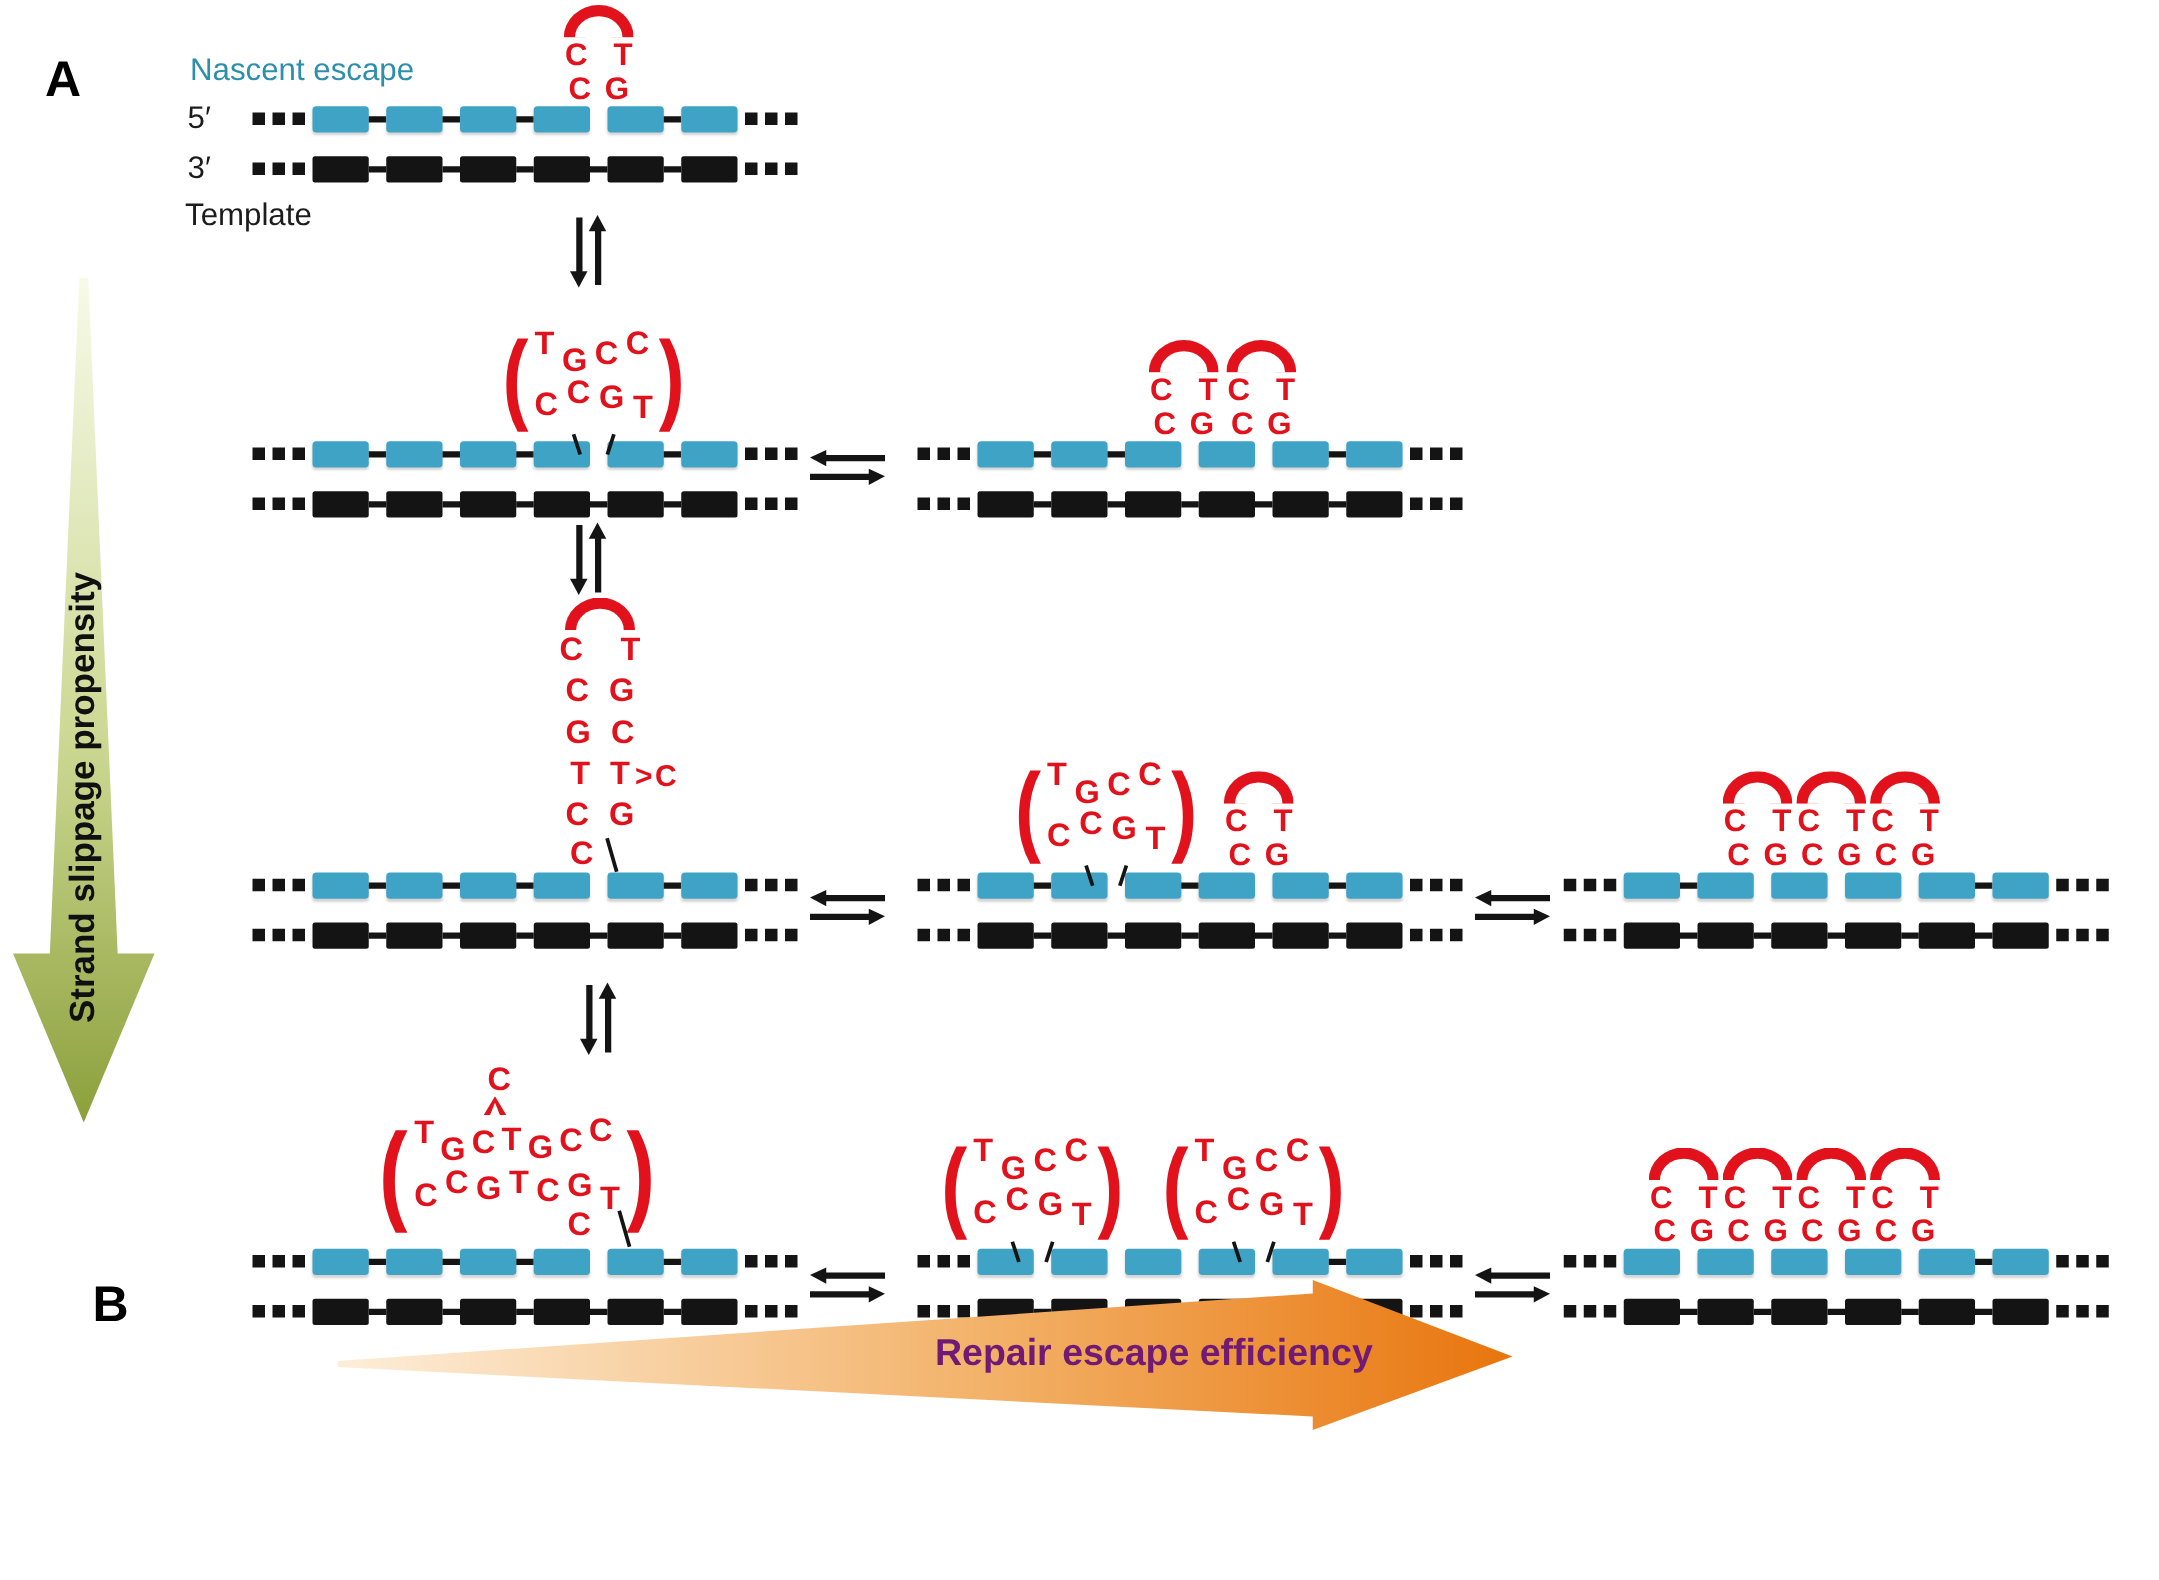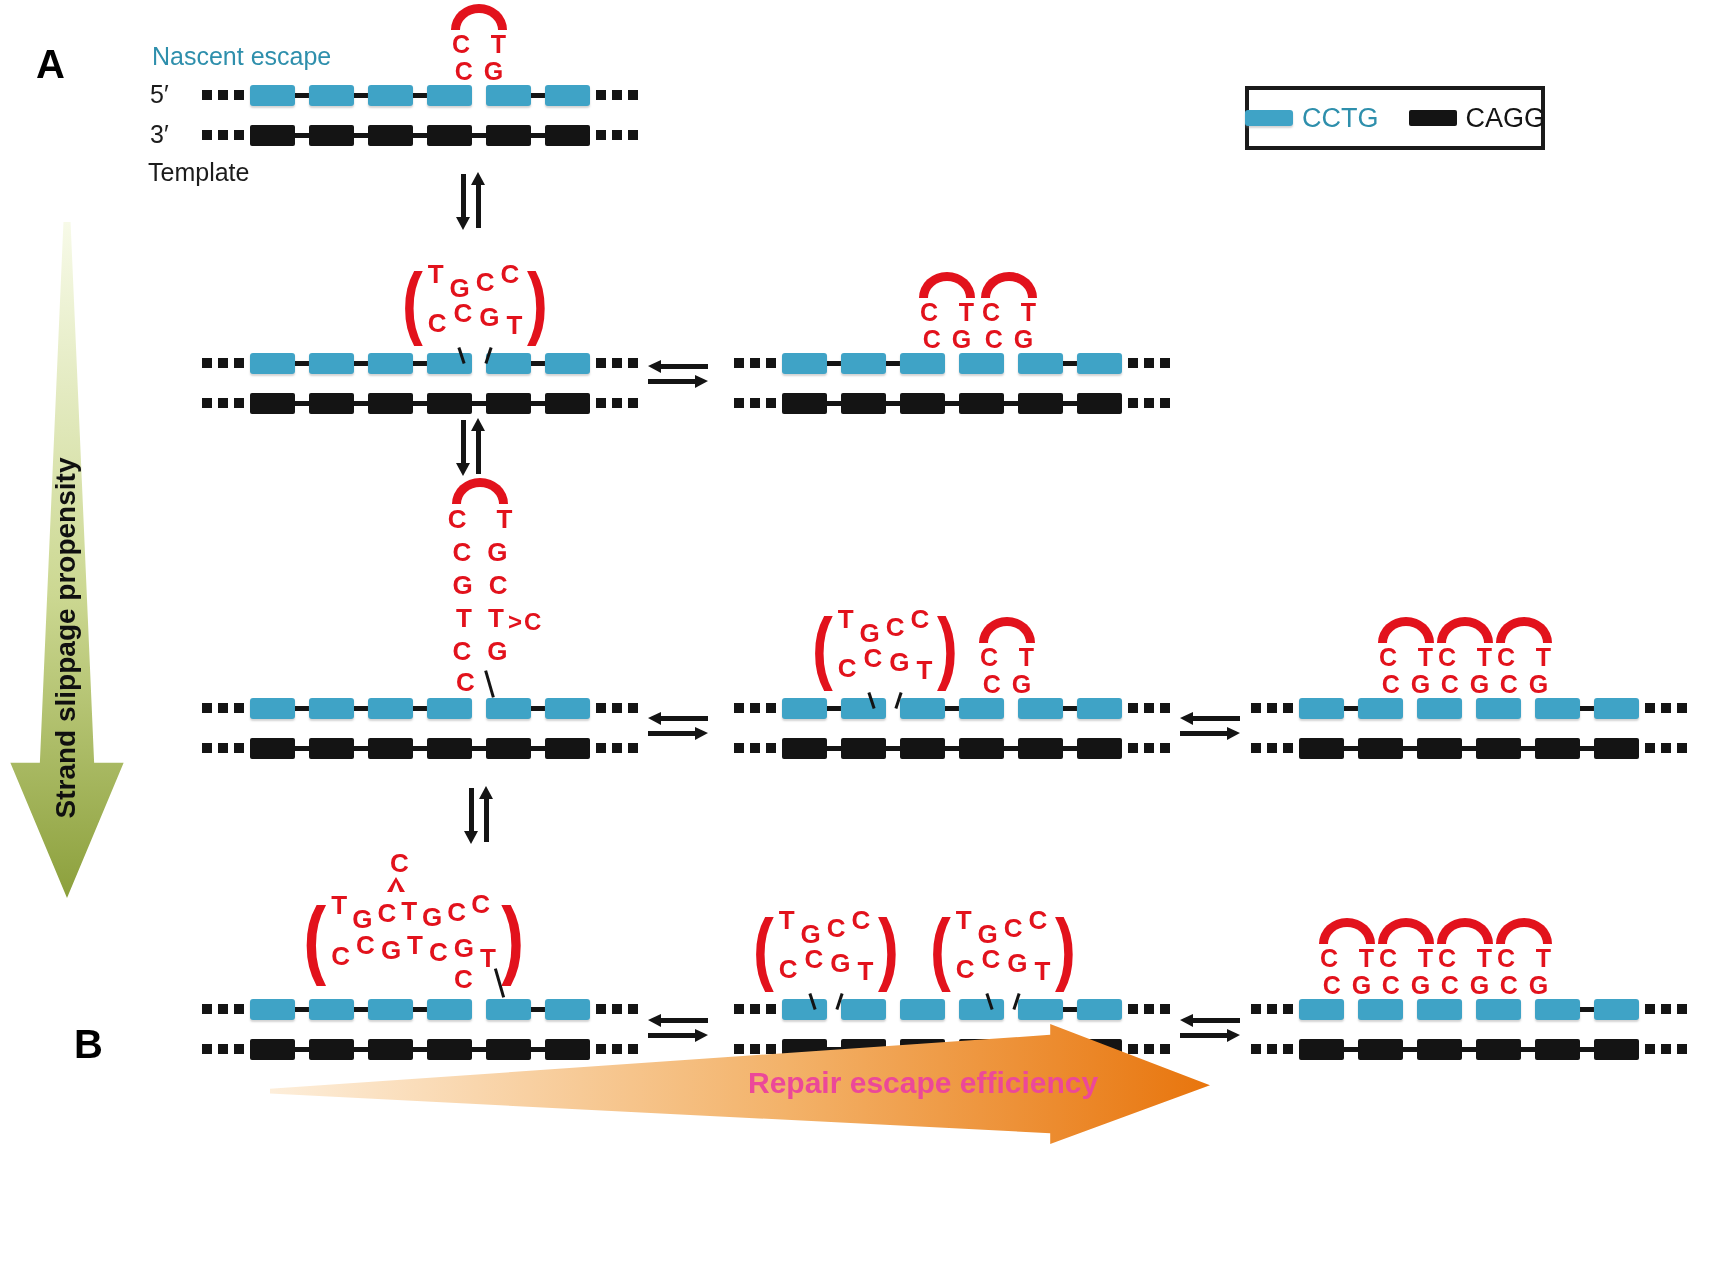--- a/index.html
+++ b/index.html
@@ -108,45 +108,35 @@
 
   
   .green-arrow{position:absolute;left:8px;top:222px;width:118px;height:676px;
       background:linear-gradient(180deg,#f7fae8 0%,#ccd892 55%,var(--slippage_arrow_green) 100%);
       clip-path:polygon(47% 0,53% 0,73% 80%,98% 80%,50% 100%,2% 80%,27% 80%);}
   .v-arrow-label{position:absolute;left:-155px;top:622px;width:442px;text-align:center;
       font-weight:bold;font-size:28px;color:#101010;transform:rotate(-90deg);}
   .orange-arrow{position:absolute;left:270px;top:1024px;width:940px;height:120px;
       background:linear-gradient(90deg,#fdeeda 0%,#f3b269 55%,var(--repair_arrow_orange) 100%);
       clip-path:polygon(0 54%,83% 9%,83% 0,100% 51%,83% 100%,83% 91%,0 58%);}
-  .h-arrow-label{position:absolute;left:748px;top:1066px;font-weight:bold;font-size:30px;color:#ec4899;}
+  .h-arrow-label{position:absolute;left:748px;top:1066px;font-weight:bold;font-size:30px;color:#701a75;}
 </style>
 </head>
 <body>
 
 <div class="canvas">
 
   <div class="figlabel" style="left:36px;top:42px">A</div>
   <div class="figlabel" style="left:74px;top:1022px">B</div>
 
   <div class="slabel teal" style="left:152px;top:42px">Nascent escape</div>
   <div class="slabel" style="left:150px;top:80px">5′</div>
   <div class="slabel" style="left:150px;top:120px">3′</div>
   <div class="slabel" style="left:148px;top:158px">Template</div>
 
-  <div class="legend">
-    <div class="leg-item">
-      <span class="leg-swatch blue"></span>
-      <span class="leg-text teal">CCTG</span>
-    </div>
-    <div class="leg-item">
-      <span class="leg-swatch black"></span>
-      <span class="leg-text">CAGG</span>
-    </div>
-  </div>
 
   <div class="duplex" style="left:196px;top:84px">
     <div class="strand">
         <span class="dots">
           <i class="dot"></i>
           <i class="dot"></i>
           <i class="dot"></i>
         </span>
         <span class="blk blue"></span>
         <span class="con"></span>

